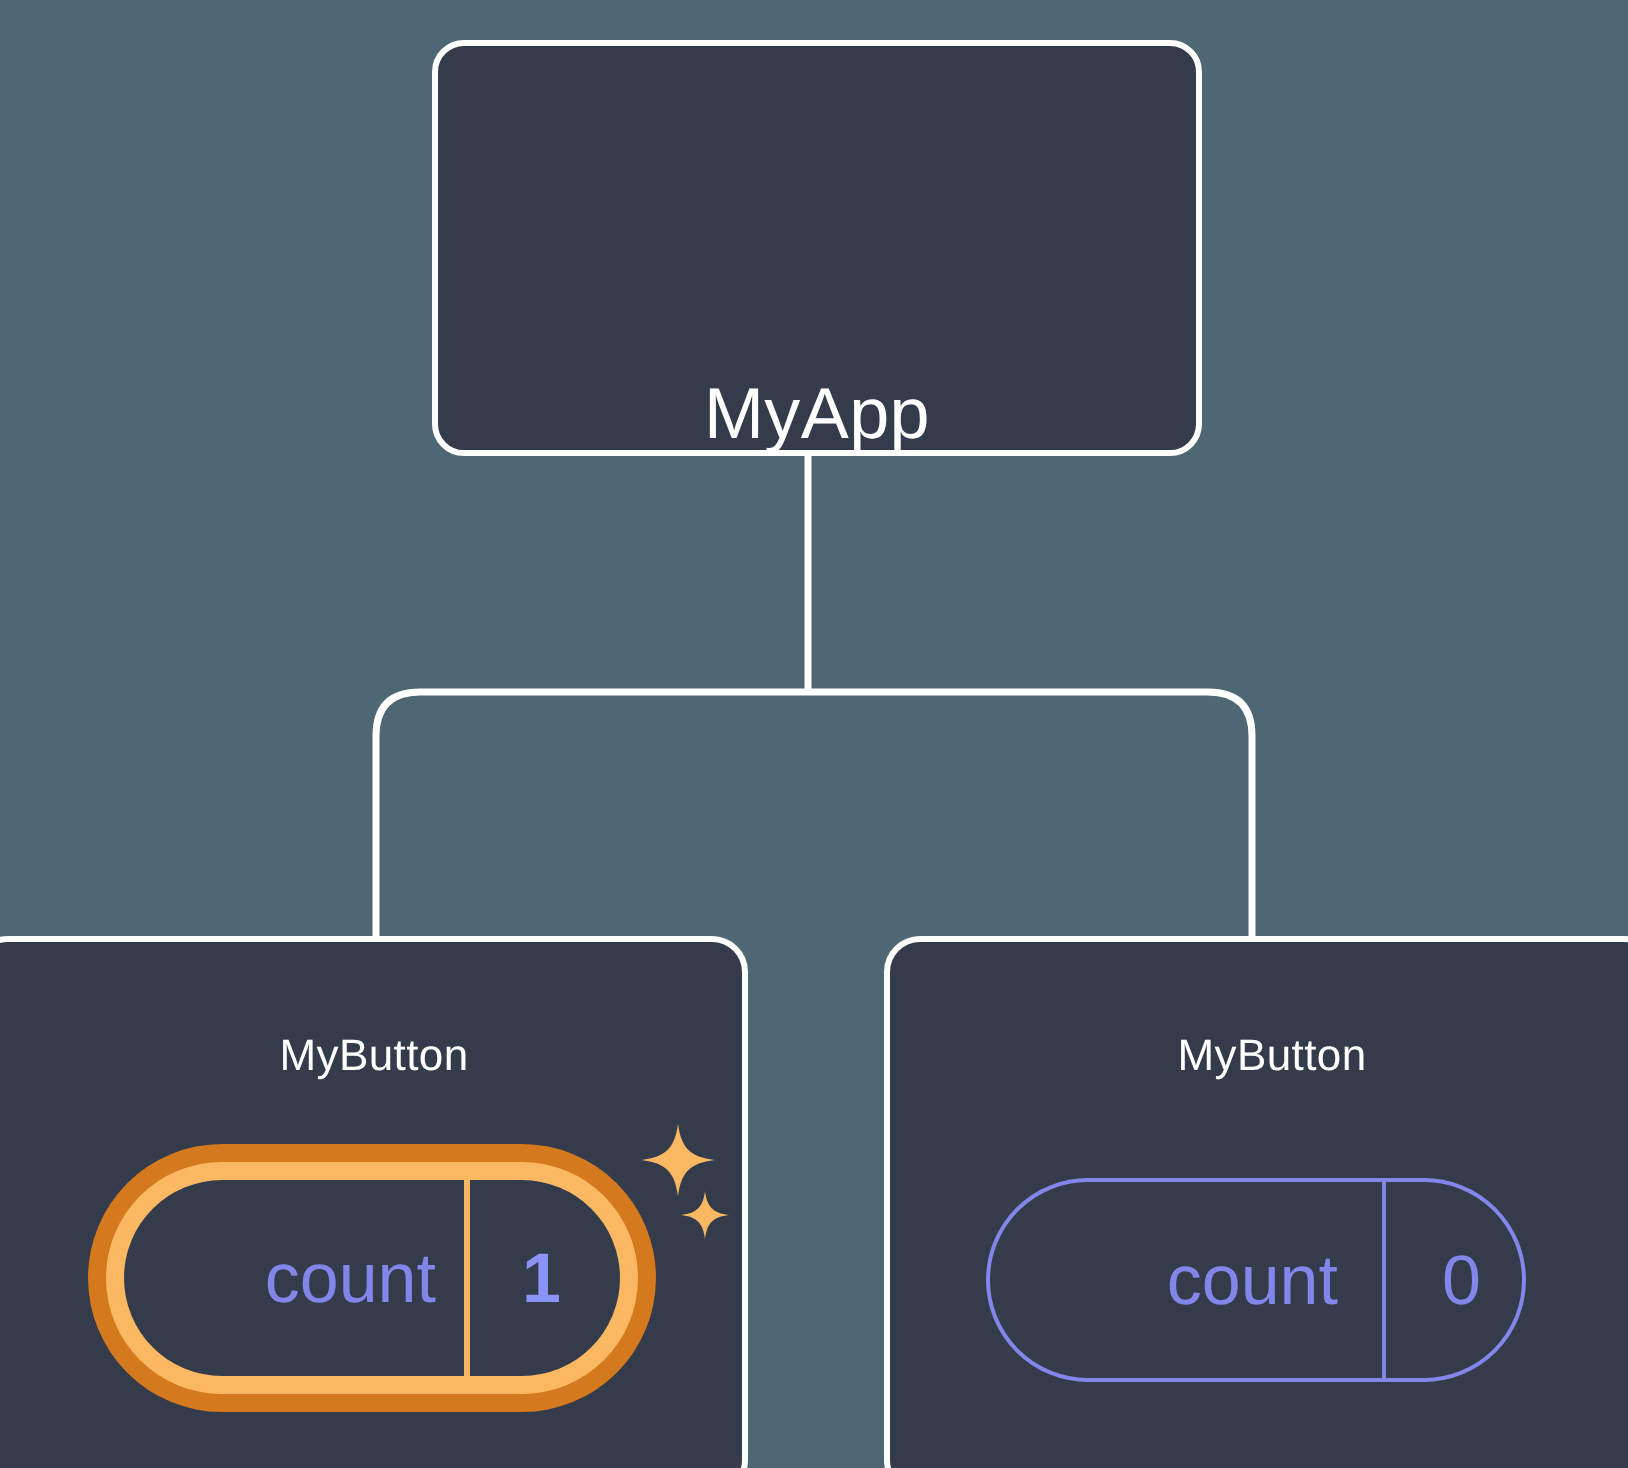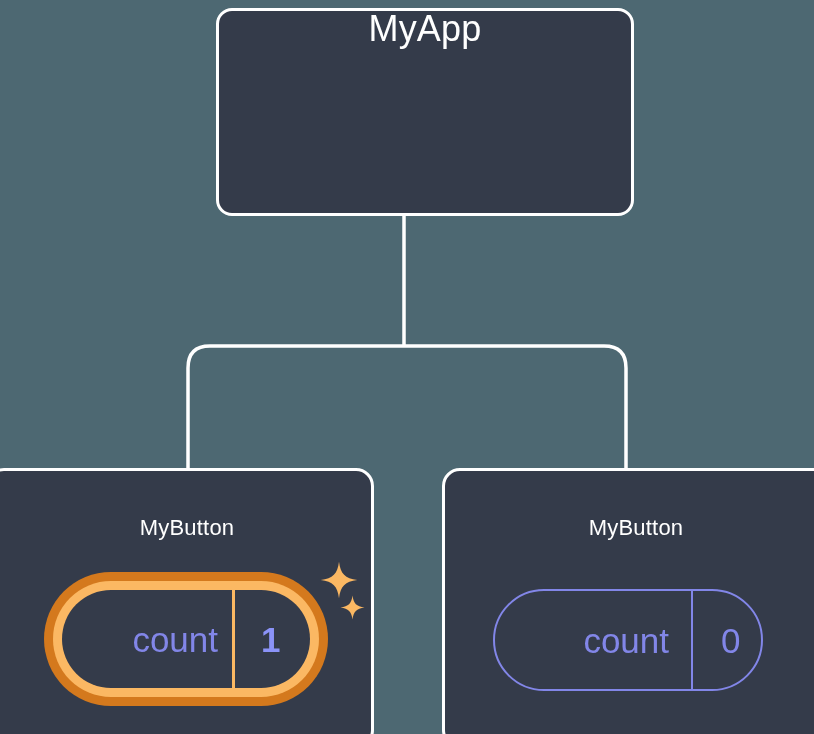--- a/index.html
+++ b/index.html
@@ -31,24 +31,24 @@
     box-sizing: border-box;
     background: #343b4a;
     border: 3px solid #ffffff;
     border-radius: 16px;
     display: flex;
     flex-direction: column;
     align-items: center;
   }
   #node-root {
     left: 216px;
-    top: 8px;
-    width: 418px;
+    top: 20px;
+    width: 385px;
     height: 208px;
-    justify-content: flex-start;
+    justify-content: flex-end;
   }
   #node-child-left {
     left: -14px;
     top: 468px;
     width: 388px;
     height: 280px;
     border-radius: 18px;
     padding-top: 46px;
   }
   #node-child-right {

